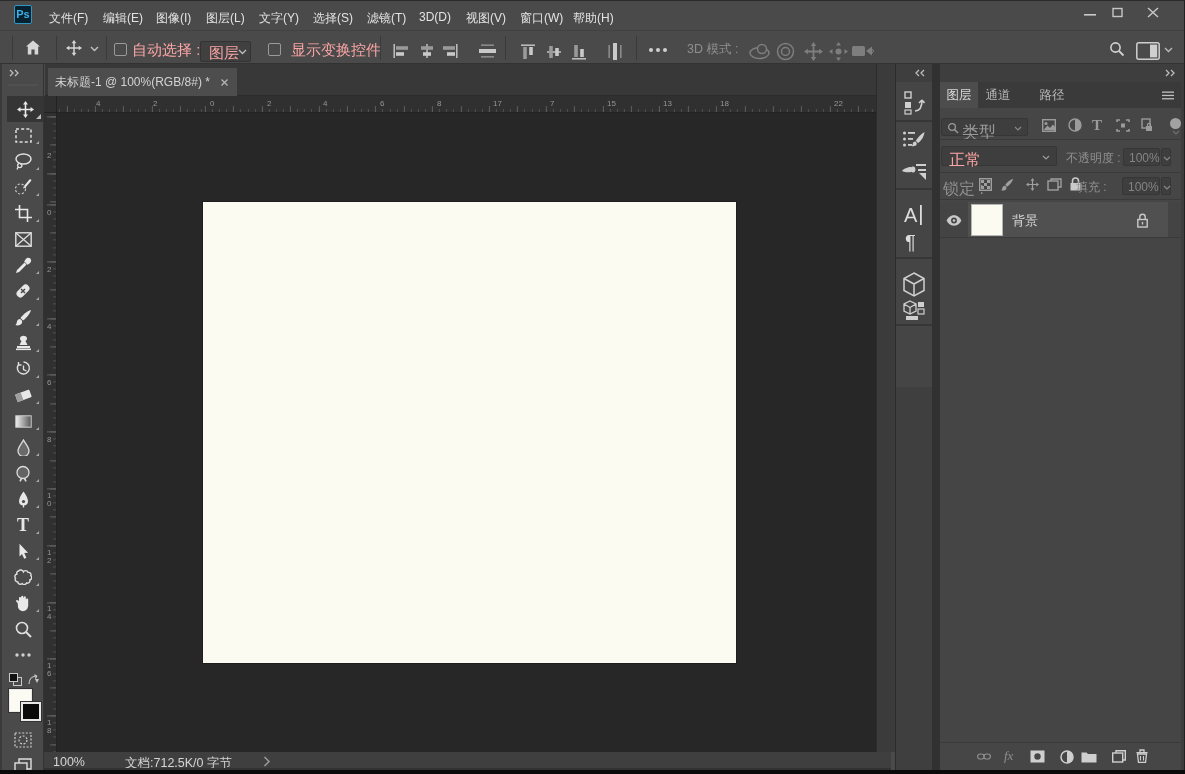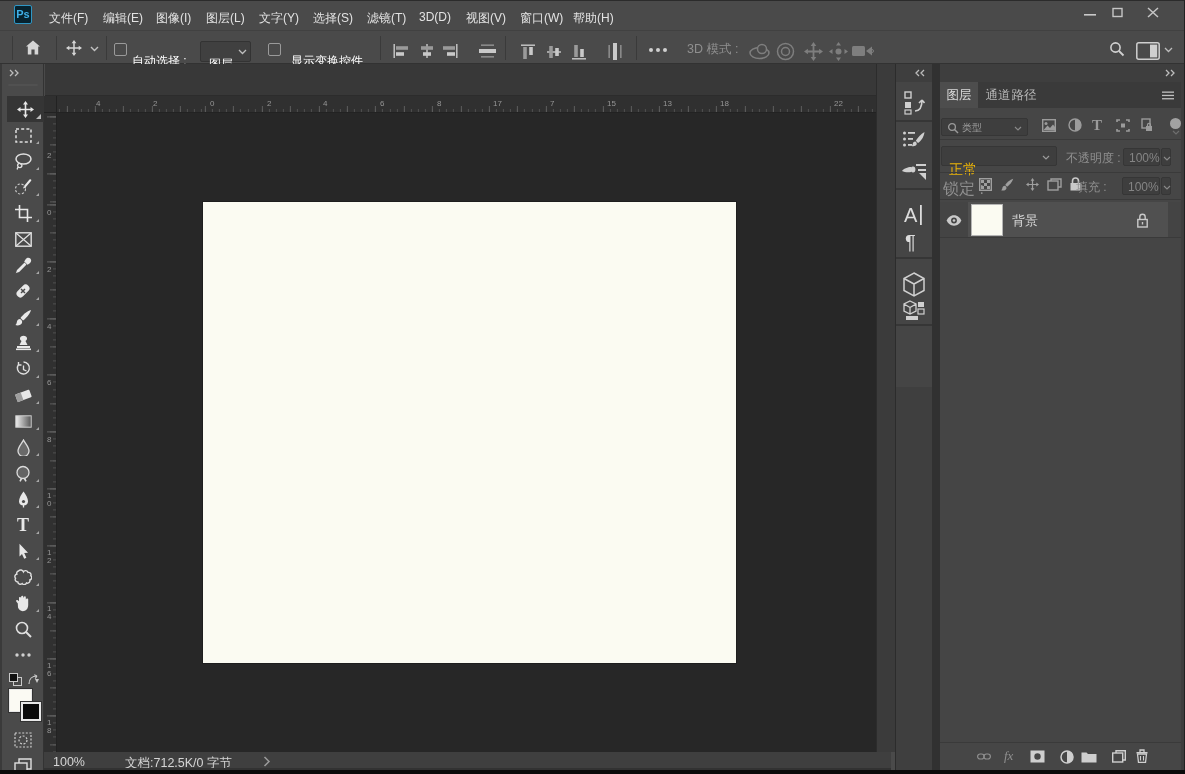--- a/index.html
+++ b/index.html
@@ -7,21 +7,21 @@
   #app{position:relative;width:1185px;height:774px;background:#4a4a4a;}
   
   #menubar{left:0;top:0;width:1185px;height:30px;background:#4a4a4a;border-top:1px solid #2b2b2b;box-sizing:border-box;}
   .menuitem{position:absolute;top:9px;font-size:12px;color:#e3e3e3;}
   #pslogo{left:14px;top:4px;width:16px;height:17px;background:#07222e;border:1px solid #2f97c5;border-radius:2px;
      color:#3fb0e8;font-size:11px;font-weight:bold;text-align:center;line-height:17px;}
   .winbtn{position:absolute;top:0px;color:#cccccc;}
   
   #optbar{left:0;top:30px;width:1185px;height:34px;background:#4a4a4a;border-top:1px solid #414141;border-bottom:1px solid #323232;box-sizing:border-box;}
   .sep{position:absolute;top:5px;width:1px;height:24px;background:#3a3a3a;}
-  .optxt{position:absolute;font-size:12px;color:#ffffff;margin-top:12px;}
+  .optxt{position:absolute;font-size:15px;color:#fca5a5;}
   .dimtxt{position:absolute;font-size:12.5px;color:#8f8f8f;}
   .chk{position:absolute;top:12px;width:11px;height:11px;border:1px solid #9a9a9a;border-radius:2px;background:transparent;}
   
   #toolbar{left:0;top:64px;width:44px;height:706px;background:#4a4a4a;border-left:2px solid #3a3a3a;border-right:1px solid #333;box-sizing:border-box;}
   .tool{position:absolute;left:0px;width:42px;height:26px;display:flex;align-items:center;justify-content:center;}
   .tool.fly::after{content:"";position:absolute;right:5px;bottom:4px;width:0;height:0;border-left:3.5px solid transparent;border-bottom:3.5px solid #a8a8a8;}
   .tool.sel{background:#353535;left:5px !important;width:37px !important;}
   #tabbar{left:45px;top:64px;width:831px;height:32px;background:#383838;border-bottom:1px solid #2c2c2c;box-sizing:border-box;}
   #tab{left:48px;top:68px;width:189px;height:28px;background:#4d4d4d;color:#d2d2d2;font-size:12px;}
   #hruler{left:57px;top:96px;width:819px;height:17px;background:#303030;border-bottom:1px solid #222;box-sizing:border-box;overflow:hidden;}
@@ -422,20 +422,26 @@
 
     <div class="tool" style="top:689px">
         <svg width="18" height="16" viewBox="0 0 18 16">
           <rect x="1" y="5" width="12" height="10" fill="none" stroke="#e0e0e0" stroke-width="1.4"></rect>
           <path d="M5 5 V1 H17 V11 H13" fill="none" stroke="#e0e0e0" stroke-width="1.4"></path>
         </svg>
       </div>
   </div>
 
   <div id="tabbar" class="abs"></div>
+  <div id="tab" class="abs">
+      <span style="position:absolute;left:7px;top:6px">未标题-1 @ 100%(RGB/8#) *</span>
+    <svg style="position:absolute;left:172px;top:10px" width="9" height="9">
+        <path d="M1.5 1.5 L7.5 7.5 M7.5 1.5 L1.5 7.5" stroke="#b5b5b5" stroke-width="1.3"></path>
+      </svg>
+  </div>
   <div id="hruler" class="abs">
     <div style="position:absolute;left:0;bottom:0;width:820px;height:3px;background:repeating-linear-gradient(90deg,#4f4f4f 0 1px,transparent 1px 7.1px);background-position-x:147.9px"></div>
     <div style="position:absolute;left:0;bottom:0;width:820px;height:6px;background:repeating-linear-gradient(90deg,#5c5c5c 0 1px,transparent 1px 28.4px);background-position-x:147.9px"></div>
     <span class="rnum" style="left:39px;top:3px">4</span>
     <span class="rnum" style="left:96px;top:3px">2</span>
     <span class="rnum" style="left:153px;top:3px">0</span>
     <span class="rnum" style="left:210px;top:3px">2</span>
     <span class="rnum" style="left:266px;top:3px">4</span>
     <span class="rnum" style="left:323px;top:3px">6</span>
     <span class="rnum" style="left:380px;top:3px">8</span>
@@ -558,36 +564,36 @@
     <div style="position:absolute;left:0;top:0;width:244px;height:18px;background:#3e3e3e"></div>
     <div style="position:absolute;left:224px;top:5px">
         <svg width="12" height="8">
           <path d="M2 1 L5 4 L2 7 M7 1 L10 4 L7 7" fill="none" stroke="#bdbdbd" stroke-width="1.3"></path>
         </svg>
       </div>
 
     <div class="ptabstrip">
       <div class="ptab active" style="left:0;width:38px">图层</div>
       <div class="ptab" style="left:42px;width:32px">通道</div>
-      <div class="ptab" style="left:68px;width:32px">路径</div>
+      <div class="ptab" style="left:96px;width:32px">路径</div>
       <div style="position:absolute;left:222px;top:9px">
           <svg width="12" height="9">
             <rect x="0" y="0.5" width="12" height="1.3" fill="#c0c0c0"></rect>
             <rect x="0" y="3.8" width="12" height="1.3" fill="#c0c0c0"></rect>
             <rect x="0" y="7.1" width="12" height="1.3" fill="#c0c0c0"></rect>
           </svg>
         </div>
     </div>
 
     <div class="field" style="left:1px;top:54px;width:87px;height:18px">
       <svg style="position:absolute;left:5px;top:3px" width="12" height="12" viewBox="0 0 12 12">
           <circle cx="5" cy="5" r="3.4" fill="none" stroke="#9a9a9a" stroke-width="1.3"></circle>
           <path d="M7.5 7.5 L11 11" stroke="#9a9a9a" stroke-width="1.4"></path>
         </svg>
-      <span style="position:absolute;left:20px;top:2px;font-size:10px;color:#9a9a9a">类型</span>
+      <span style="position:absolute;left:20px;top:2px;font-size:17px;color:#9a9a9a">类型</span>
       <svg style="position:absolute;right:5px;top:7px" width="8" height="5">
           <path d="M1 1 L4 4 L7 1" fill="none" stroke="#8a8a8a" stroke-width="1.2"></path>
         </svg>
     </div>
     <svg style="position:absolute;left:102px;top:55px" width="14" height="13" viewBox="0 0 14 13">
         <rect x="0.7" y="0.7" width="12.6" height="11.6" fill="none" stroke="#9b9b9b" stroke-width="1.4"></rect>
         <circle cx="4" cy="4.5" r="1.5" fill="#9b9b9b"></circle>
         <path d="M1.5 11 L5.5 6.5 L8 9 L11 5.5 L13 8 V11.5 Z" fill="#9b9b9b"></path>
       </svg>
     <svg style="position:absolute;left:128px;top:54px" width="14" height="14" viewBox="0 0 14 14">
@@ -604,21 +610,21 @@
         <rect x="5" y="8" width="6" height="5" fill="#9b9b9b"></rect>
         <path d="M6.5 8 V6.8 A1.5 1.5 0 0 1 9.5 6.8 V8" fill="none" stroke="#9b9b9b" stroke-width="1.2"></path>
       </svg>
     <div style="position:absolute;left:230px;top:54px;width:11px;height:11px;border-radius:50%;background:#a2a2a2"></div>
     <svg style="position:absolute;left:232px;top:66px" width="8" height="5">
         <path d="M1 1 L4 4 L7 1" fill="none" stroke="#6e6e6e" stroke-width="1.2"></path>
       </svg>
     <div class="prow-sep" style="top:75px"></div>
 
     <div class="field" style="left:1px;top:82px;width:116px;height:20px">
-      <span style="position:absolute;left:7px;top:14px;font-size:14px;color:#eab308">正常</span>
+      <span style="position:absolute;left:7px;top:3px;font-size:16px;color:#fca5a5">正常</span>
       <svg style="position:absolute;right:6px;top:8px" width="8" height="5">
           <path d="M1 1 L4 4 L7 1" fill="none" stroke="#9a9a9a" stroke-width="1.2"></path>
         </svg>
     </div>
     <span class="dimtxt" style="left:126px;top:86px;font-size:12px">不透明度 :</span>
     <div class="field" style="left:183px;top:84px;width:37px;height:18px">
         <span style="position:absolute;left:5px;top:2px;font-size:12px;color:#858585">100%</span>
       </div>
     <div class="field" style="left:221px;top:84px;width:10px;height:18px">
         <svg style="position:absolute;left:1px;top:7px" width="8" height="5">

